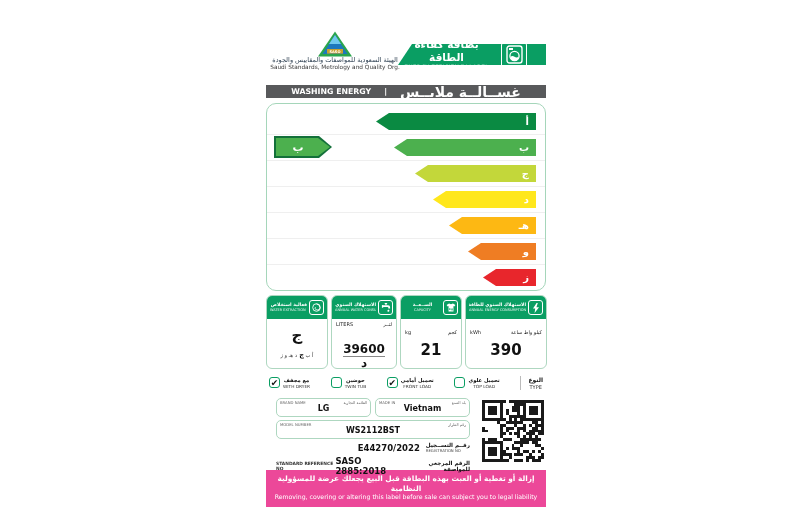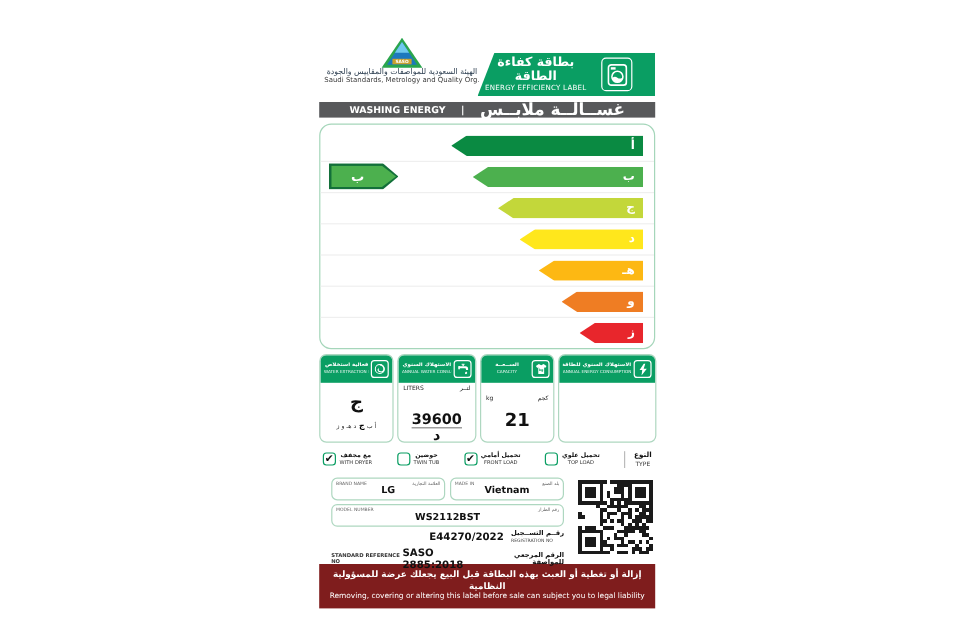--- a/index.html
+++ b/index.html
@@ -6,21 +6,21 @@
   .stage{position:relative;width:800px;height:531px;background:#ffffff;overflow:hidden;
          font-family:"DejaVu Sans",sans-serif;color:#111;}
   .label{position:absolute;left:266px;top:31px;width:280px;}
 
   
   .hdr{position:relative;height:50px;}
   .logo-block{position:absolute;left:2px;top:0;width:134px;text-align:center;}
   .logo-tri{display:block;margin:0 auto;}
   .org-ar{font-size:6.5px;font-weight:normal;color:#2c3e50;direction:rtl;line-height:1.15;}
   .org-en{font-size:5.8px;color:#3a3a3a;line-height:1.15;}
-  .banner{position:absolute;right:0;top:13px;width:148px;height:36px;background:#0a9e63;
+  .banner{position:absolute;right:0;top:13px;width:148px;height:21px;background:#0a9e63;
           clip-path:polygon(14px 0,100% 0,100% 100%,0 100%);
           display:flex;align-items:center;justify-content:flex-start;gap:6px;padding-right:19px;box-sizing:border-box;}
   .banner-text{text-align:center;color:#fff;}
   .banner-ar{font-size:10.5px;font-weight:bold;direction:rtl;line-height:1.2;}
   .banner-en{font-size:5.9px;letter-spacing:.2px;line-height:1.2;}
   .machine-box{width:24px;height:26px;border:1.6px solid #fff;border-radius:4px;
                display:flex;align-items:center;justify-content:center;flex:0 0 auto;}
 
   
   .product-bar{margin-top:4px;height:13px;background:#58595b;color:#fff;display:flex;
@@ -94,21 +94,21 @@
   .reg-val{font-weight:bold;font-size:8.5px;padding-left:12px;}
   .reg-labels{text-align:left;}
   .reg-ar{font-size:5.6px;font-weight:bold;direction:rtl;line-height:1.2;}
   .reg-en{font-size:3.8px;color:#444;line-height:1.2;}
   .std-row{display:flex;justify-content:space-between;align-items:center;margin-top:3px;}
   .std-en{font-size:4.4px;font-weight:bold;color:#333;}
   .std-val{font-weight:bold;font-size:8.5px;}
   .std-ar{font-size:5.6px;font-weight:bold;direction:rtl;}
 
   
-  .footerbar{margin-top:4px;background:#7f1d1d;color:#fff;text-align:center;padding:4px 6px 5px;}
+  .footerbar{margin-top:4px;background:#ec4899;color:#fff;text-align:center;padding:4px 6px 5px;}
   .f-ar{font-size:7.4px;font-weight:bold;direction:rtl;line-height:1.3;}
   .f-en{font-size:6.2px;line-height:1.35;}
 </style>
 </head>
 <body>
 
 <div class="stage">
   <div class="label">
 
     <div class="hdr">
@@ -248,20 +248,27 @@
         <div class="mhead">
           <div class="mhead-text">
             <div class="mh-ar">الاستهلاك السنوي للطاقة</div>
             <div class="mh-en">ANNUAL ENERGY CONSUMPTION</div>
           </div>
           <div class="micon">
             <svg width="8" height="10" viewBox="0 0 8 10">
               <path d="M4.6 0 L1 5.4 H3.2 L2.6 10 L7 4.2 H4.4 L5.8 0 Z" fill="#fff"></path>
             </svg>
           </div>
+        </div>
+        <div class="mbody">
+          <div class="unit-row">
+            <span>kWh</span>
+            <span class="unit-ar">كيلو واط ساعة</span>
+          </div>
+          <div class="big-val">390</div>
         </div>
       </div>
     </div>
 
     <div class="type-row">
       <div class="topt">
         <div class="cbox">✔</div>
         <div class="topt-labels">
           <div class="tl-ar">مع مجفف</div>
           <div class="tl-en">WITH DRYER</div>

